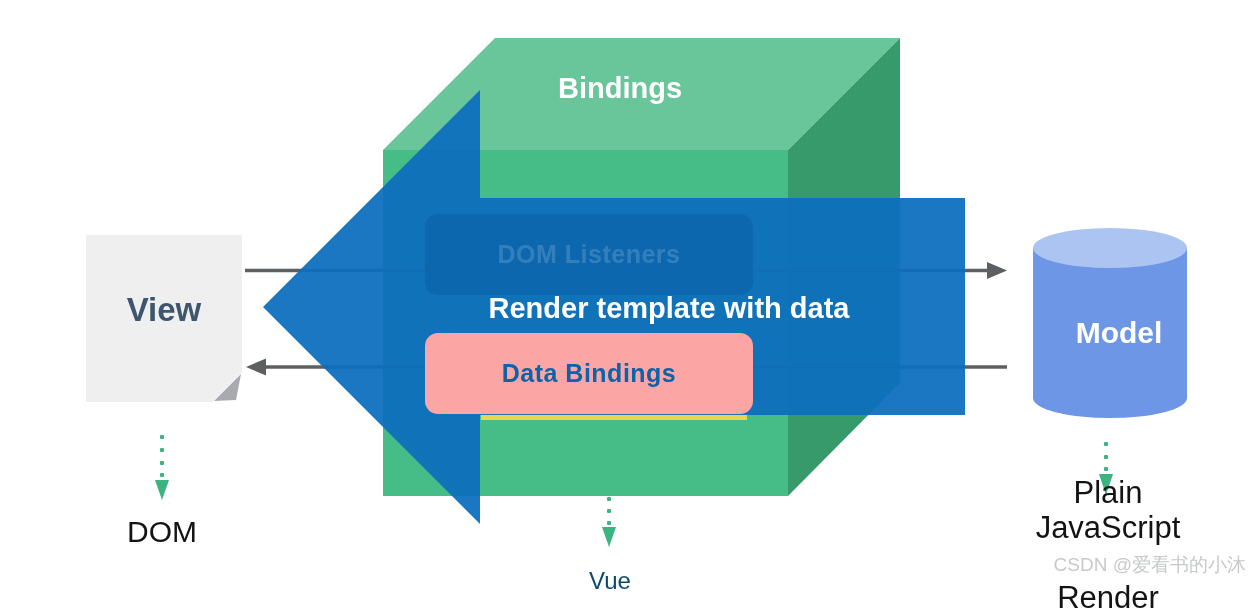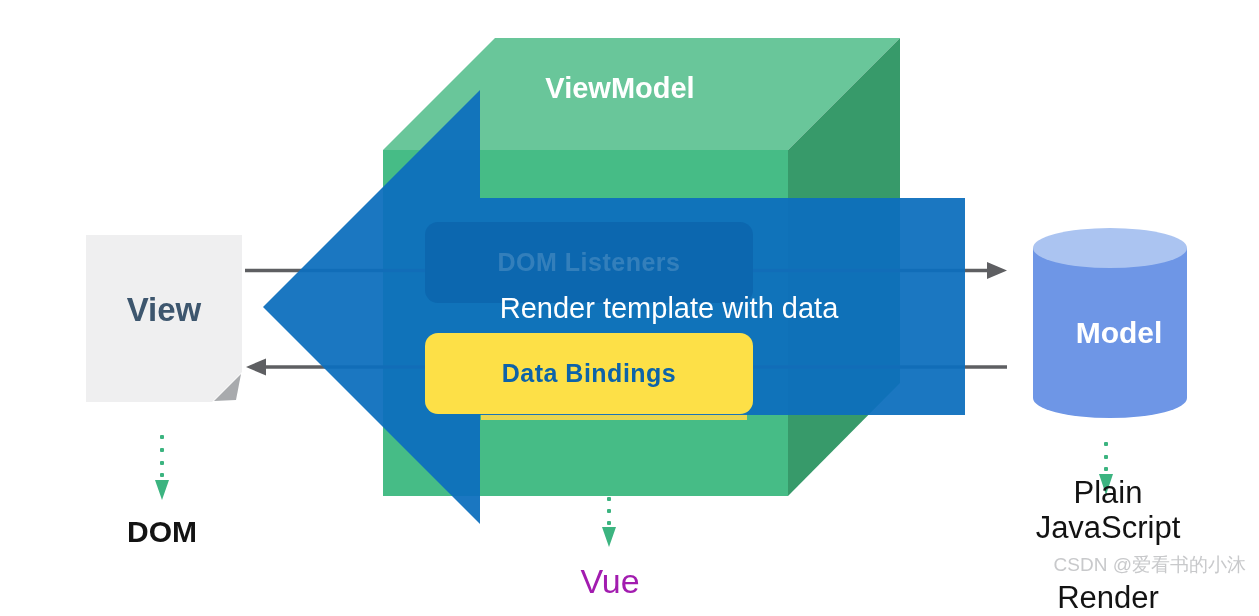--- a/index.html
+++ b/index.html
@@ -6,32 +6,32 @@
   .stage{
     position:relative;width:1259px;height:616px;background:#ffffff;overflow:hidden;
     font-family:"Liberation Sans", sans-serif;
   }
   svg.layer{position:absolute;left:0;top:0;z-index:1;}
   .panel{
     position:absolute;left:425px;width:328px;height:81px;border-radius:13px;z-index:2;
     display:flex;align-items:center;justify-content:center;
     font-weight:700;font-size:25px;letter-spacing:.5px;
   }
-  .panel-dom{top:222px;background:#0c67af;color:rgba(255,255,255,0.16);}
-  .panel-data{top:333px;background:#fde047;color:#0d63a9;}
+  .panel-dom{top:214px;background:#0c67af;color:rgba(255,255,255,0.16);}
+  .panel-data{top:333px;background:#fca5a5;color:#0d63a9;}
   .label{
     position:absolute;z-index:3;display:flex;align-items:center;justify-content:center;
     text-align:center;white-space:pre-line;
   }
   .lbl-viewmodel{left:495px;top:68px;width:250px;height:40px;font-size:29px;font-weight:700;color:#ffffff;}
   .lbl-view{left:86px;top:235px;width:156px;height:150px;font-size:33px;font-weight:700;color:#3d566e;}
   .lbl-model{left:1033px;top:313px;width:172px;height:40px;font-size:30px;font-weight:700;color:#ffffff;}
-  .lbl-render{left:480px;top:290px;width:378px;height:36px;font-size:29px;font-weight:400;color:#ffffff;}
-  .lbl-dom{left:102px;top:514px;width:120px;height:36px;font-size:30px;color:#131313;font-weight:bold;}
-  .lbl-vue{left:550px;top:563px;width:120px;height:36px;font-size:34px;color:#a21caf;}
+  .lbl-render{left:480px;top:290px;width:378px;height:36px;font-size:29px;font-weight:700;color:#ffffff;}
+  .lbl-dom{left:102px;top:514px;width:120px;height:36px;font-size:30px;color:#131313;}
+  .lbl-vue{left:550px;top:563px;width:120px;height:36px;font-size:24px;color:#0c4a6e;}
   .lbl-pjo{left:1003px;top:509px;width:210px;height:72px;font-size:31px;line-height:35px;color:#131313;}
   .watermark{
     position:absolute;left:1040px;top:552px;width:206px;z-index:3;
     font-size:19px;color:#c8c9cb;text-align:right;white-space:nowrap;
   }
 </style>
 </head>
 <body>
 
 <div class="stage">
@@ -80,21 +80,21 @@
     </g>
   </svg>
 
   <div class="panel panel-dom">
     <span>DOM Listeners</span>
   </div>
   <div class="panel panel-data">
     <span>Data Bindings</span>
   </div>
 
-  <div class="label lbl-viewmodel">ViewModel</div>
+  <div class="label lbl-viewmodel">Bindings</div>
   <div class="label lbl-view">View</div>
   <div class="label lbl-model">Model</div>
   <div class="label lbl-render">Render template with data</div>
   <div class="label lbl-dom">DOM</div>
   <div class="label lbl-vue">Vue</div>
   <div class="label lbl-pjo">
     <span><span>Plain JavaScript</span><br>
       <span>Render</span></span>
   </div>
   <div class="watermark">CSDN @爱看书的小沐</div>

